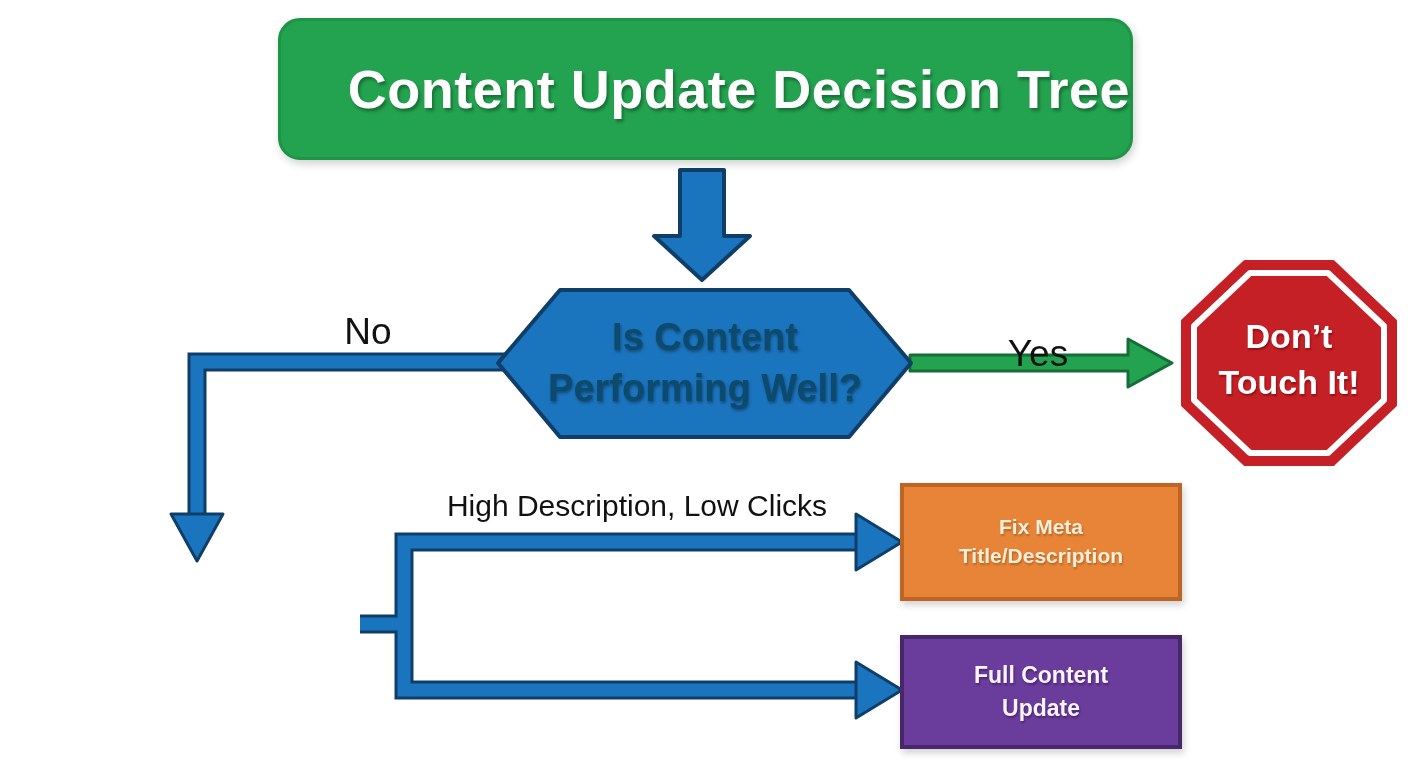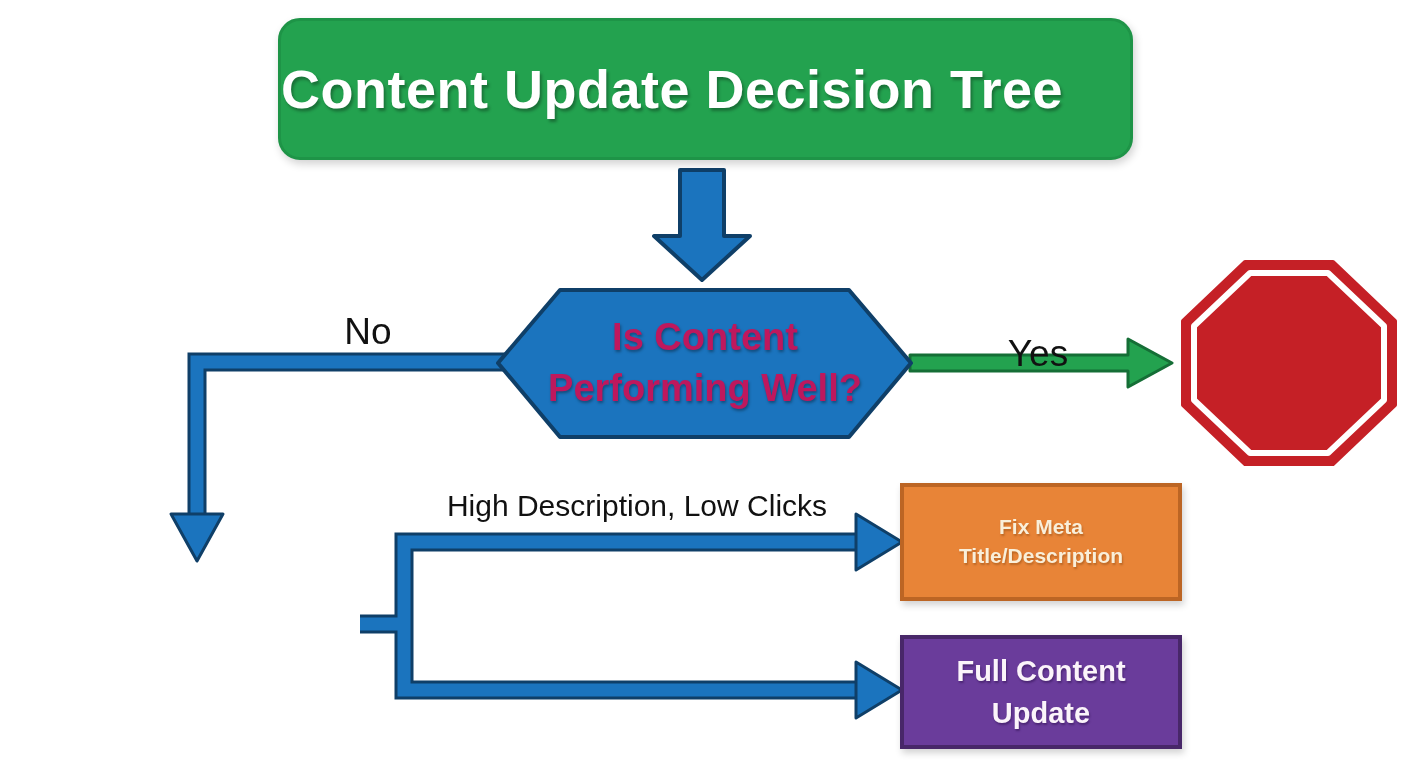--- a/index.html
+++ b/index.html
@@ -33,34 +33,34 @@
   .white-ring { fill: none; stroke: #ffffff; stroke-width: 6; stroke-linejoin: round; }
 
   .abs { position: absolute; box-sizing: border-box; }
   .ml { white-space: pre-line; }
 
   .title-box {
     left: 278px; top: 18px; width: 855px; height: 142px;
     background: var(--green);
     border: 3px solid var(--green-border);
     border-radius: 22px;
-    display: flex; align-items: center; justify-content: flex-start;
+    display: flex; align-items: center; justify-content: flex-end;
     box-shadow: 2px 4px 8px rgba(0,0,0,0.18);
   }
   .title-text {
     color: #ffffff;
     font-size: 54px;
     font-weight: bold;
     letter-spacing: 0.5px;
     text-shadow: 2px 3px 3px rgba(0,0,0,0.3);
     text-align: center;
   }
   .hex-text {
     left: 538px; top: 312px; width: 334px;
-    color: #be185d;
+    color: #0c4a6e;
     font-size: 38px;
     font-weight: bold;
     line-height: 1.34;
     text-align: center;
     text-shadow: 1px 2px 3px rgba(0,0,0,0.35);
   }
   .edge-label {
     color: var(--label-text);
     font-weight: normal;
     text-align: center;
@@ -93,21 +93,21 @@
     color: #F9EFDA;
     font-size: 21px;
     line-height: 1.38;
     text-shadow: 1px 2px 2px rgba(100,50,0,0.35);
   }
   .full-update-box {
     left: 900px; top: 635px; width: 282px; height: 114px;
     background: var(--purple);
     border: 4px solid var(--purple-dark);
     color: #FBF4FA;
-    font-size: 29px;
+    font-size: 23px;
     line-height: 1.45;
     text-shadow: 1px 2px 2px rgba(40,10,70,0.45);
   }
   .stop-text {
     left: 1199px; top: 314px; width: 180px;
     color: #ffffff;
     font-size: 34px;
     font-weight: bold;
     line-height: 1.35;
     text-align: center;
@@ -144,20 +144,22 @@
     <div class="title-text">Content Update Decision Tree</div>
   </div>
 
   <div class="abs hex-text ml">Is Content
 Performing Well?</div>
 
   <div class="abs edge-label no-label">No</div>
   <div class="abs edge-label yes-label">Yes</div>
   <div class="abs edge-label branch-label high-label">High Description, Low Clicks</div>
 
+  <div class="abs stop-text ml">Don’t
+Touch It!</div>
 
 
   <div class="abs node-box fix-meta-box">
     <div class="ml">Fix Meta
 Title/Description</div>
   </div>
 
   <div class="abs node-box full-update-box">
     <div class="ml">Full Content
 Update</div>

